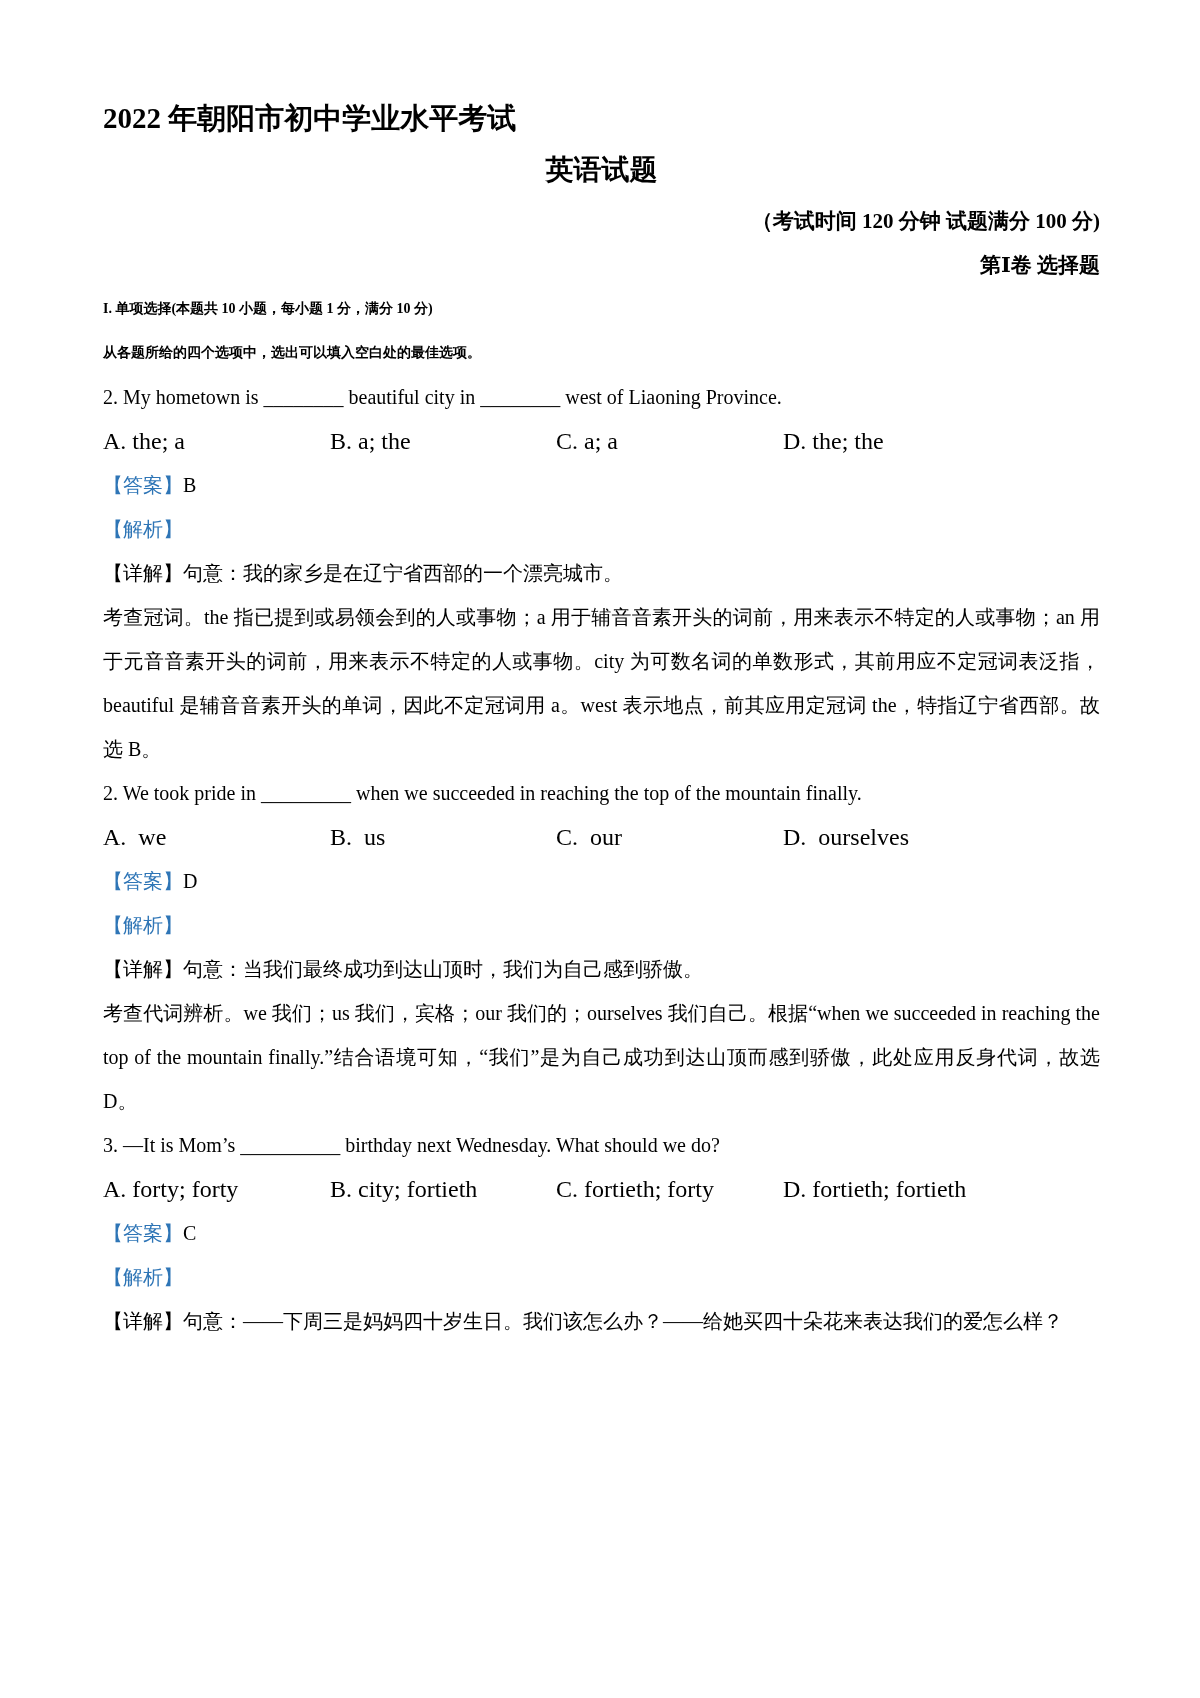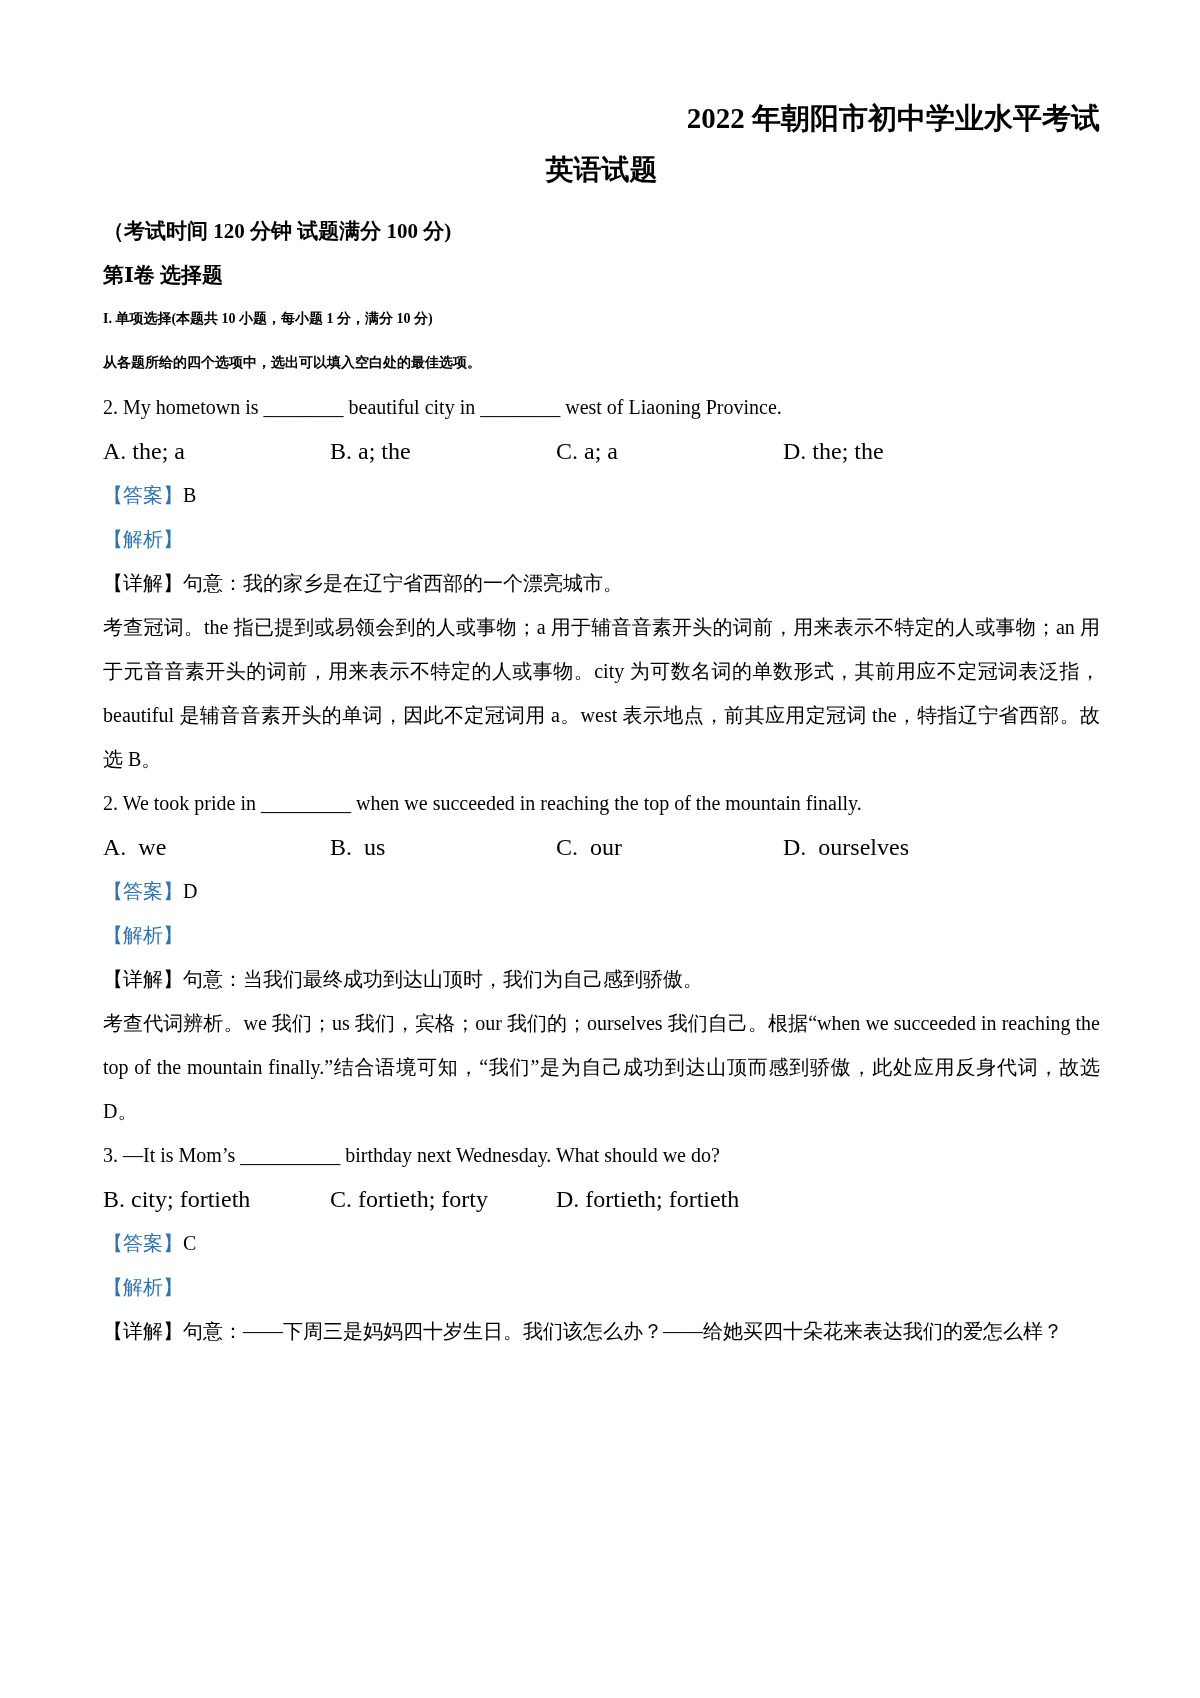--- a/index.html
+++ b/index.html
@@ -13,35 +13,35 @@
     font-family: "Liberation Serif", "DejaVu Serif", serif;
     color: #000000;
   }
   .doc {
     padding: 96px 100px 60px 103px;
   }
   p { margin: 0; }
   .title {
     font-size: 29px;
     font-weight: bold;
-    text-align: right;
+    text-align: left;
     line-height: 44px;
     margin-bottom: 8px;
   }
   .subtitle {
     font-size: 28px;
     font-weight: bold;
     text-align: center;
     line-height: 44px;
-    margin-bottom: 17px;
+    margin-bottom: 7px;
   }
   .meta, .part {
     font-size: 21px;
     font-weight: bold;
-    text-align: left;
+    text-align: right;
     line-height: 44px;
   }
   .sec-head, .sec-instr {
     font-size: 14px;
     font-weight: bold;
     line-height: 44px;
   }
   .stem, .ansline, .detail {
     font-size: 20px;
     line-height: 44px;
@@ -92,20 +92,21 @@
     </div>
     <p class="ansline"><span class="blue">【答案】</span><span>D</span></p>
     <p class="ansline"><span class="blue">【解析】</span></p>
     <p class="detail"><span>【详解】</span><span>句意：当我们最终成功到达山顶时，我们为自己感到骄傲。</span></p>
     <p class="detail">考查代词辨析。we 我们；us 我们，宾格；our 我们的；ourselves 我们自己。根据“when we succeeded in reaching the top of the mountain finally.”结合语境可知，“我们”是为自己成功到达山顶而感到骄傲，此处应用反身代词，故选 D。</p>
   </section>
 
   <section>
     <p class="stem">3. —It is Mom’s __________ birthday next Wednesday. What should we do?</p>
     <div class="options">
+      <span class="opt">A. forty; forty</span>
       <span class="opt">B. city; fortieth</span>
       <span class="opt">C. fortieth; forty</span>
       <span class="opt">D. fortieth; fortieth</span>
     </div>
     <p class="ansline"><span class="blue">【答案】</span><span>C</span></p>
     <p class="ansline"><span class="blue">【解析】</span></p>
     <p class="detail"><span>【详解】</span><span>句意：——下周三是妈妈四十岁生日。我们该怎么办？——给她买四十朵花来表达我们的爱怎么样？</span></p>
   </section>
 
 </div>

